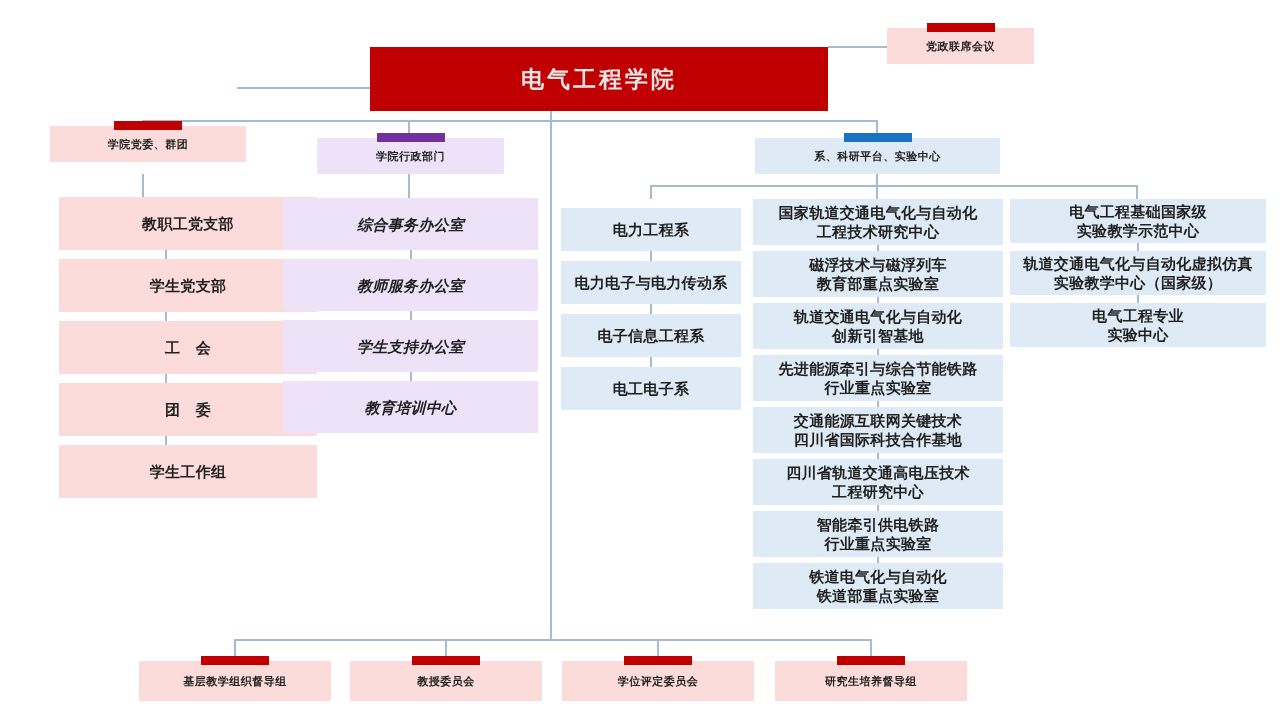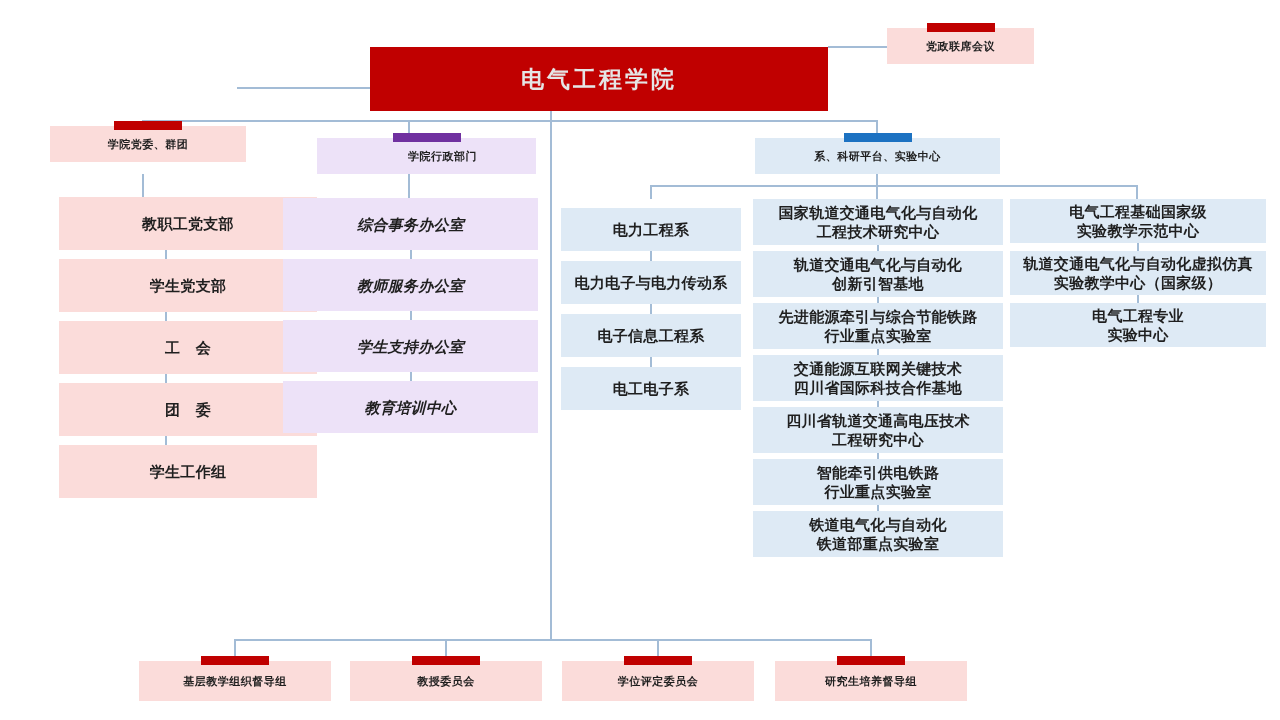--- a/index.html
+++ b/index.html
@@ -44,21 +44,21 @@
   .stack-depts .node{height:43px;background:var(--light-blue,#deeaf5);}
   .stack-platforms{left:753px;top:199px;width:250px;gap:6px;}
   .stack-platforms .node{height:46px;background:var(--light-blue,#deeaf5);}
   .stack-centers{left:1010px;top:199px;width:256px;gap:8px;}
   .stack-centers .node{height:44px;background:var(--light-blue,#deeaf5);}
 
   
   .joint{left:887px;top:28px;width:147px;height:36px;}
   .pmeet{left:50px;top:70px;width:187px;height:36px;}
   .hdr-party{left:50px;top:126px;width:196px;height:36px;}
-  .hdr-admin{left:317px;top:138px;width:187px;height:36px;padding-left:32px;}
+  .hdr-admin{left:317px;top:138px;width:187px;height:36px;}
   .hdr-academic{left:755px;top:138px;width:245px;height:36px;}
 
   
   .bbox{top:661px;width:192px;height:40px;}
   .b1{left:139px;} .b2{left:350px;} .b3{left:562px;} .b4{left:775px;}
 </style>
 </head>
 <body>
 
 <div class="canvas">
@@ -122,20 +122,22 @@
     </div>
   <div class="stack stack-depts">
       <div class="node">电力工程系</div>
       <div class="node">电力电子与电力传动系</div>
       <div class="node">电子信息工程系</div>
       <div class="node">电工电子系</div>
     </div>
   <div class="stack stack-platforms">
       <div class="node">国家轨道交通电气化与自动化
 工程技术研究中心</div>
+      <div class="node">磁浮技术与磁浮列车
+教育部重点实验室</div>
       <div class="node">轨道交通电气化与自动化
 创新引智基地</div>
       <div class="node">先进能源牵引与综合节能铁路
 行业重点实验室</div>
       <div class="node">交通能源互联网关键技术
 四川省国际科技合作基地</div>
       <div class="node">四川省轨道交通高电压技术
 工程研究中心</div>
       <div class="node">智能牵引供电铁路
 行业重点实验室</div>

